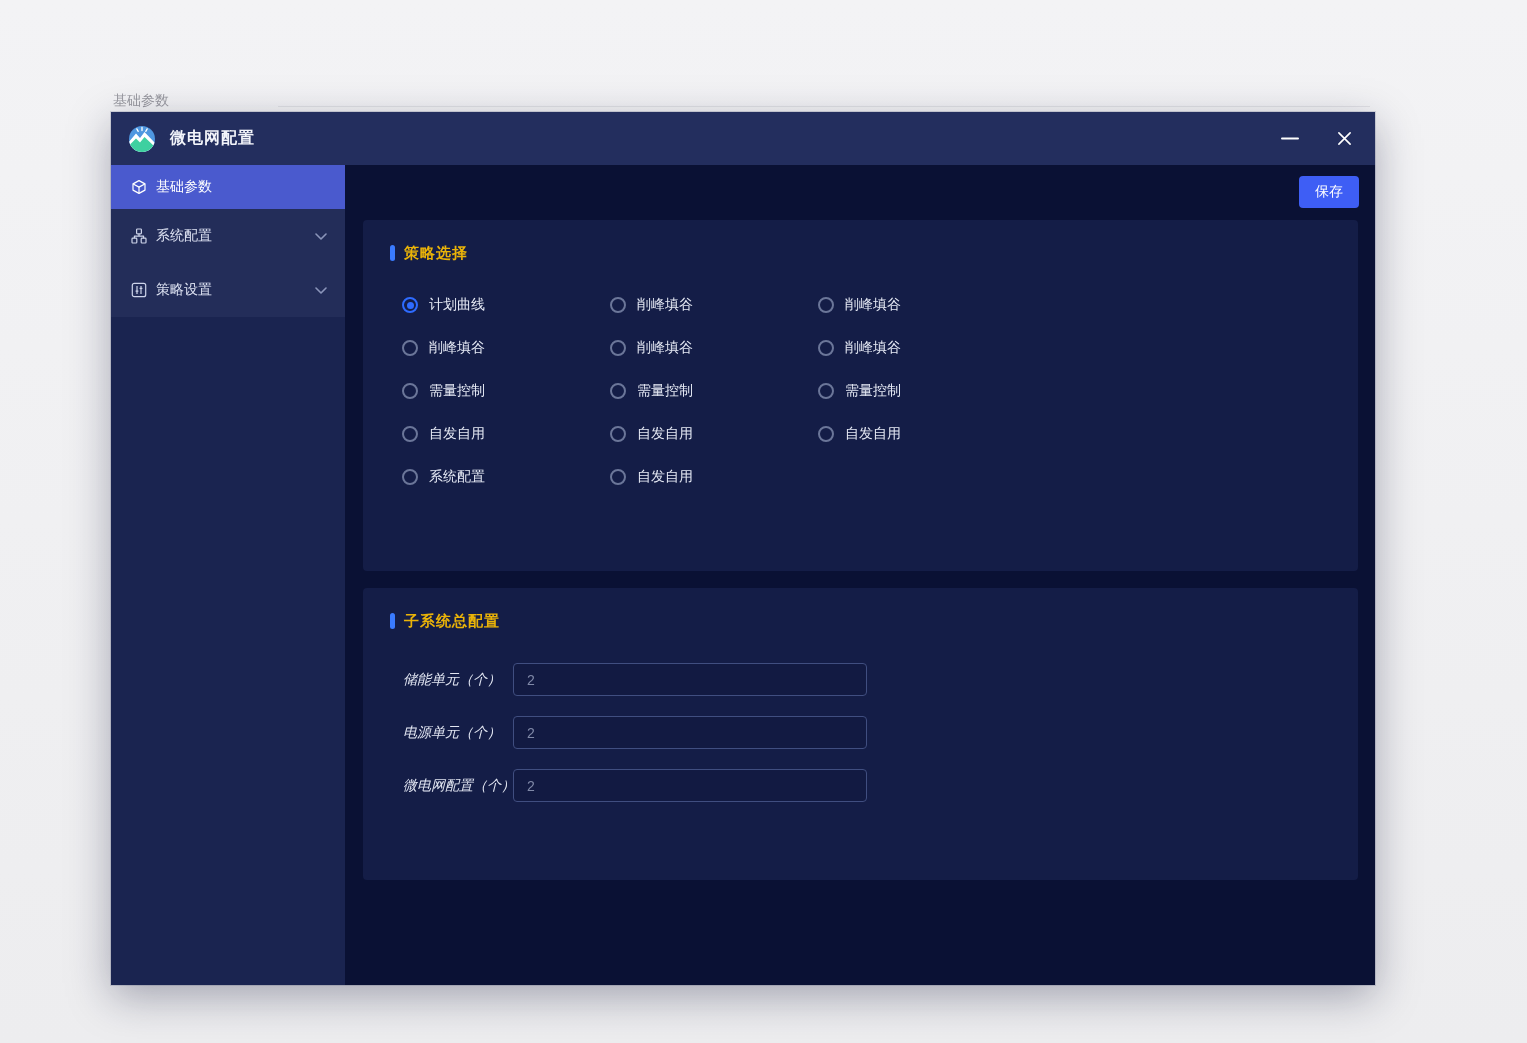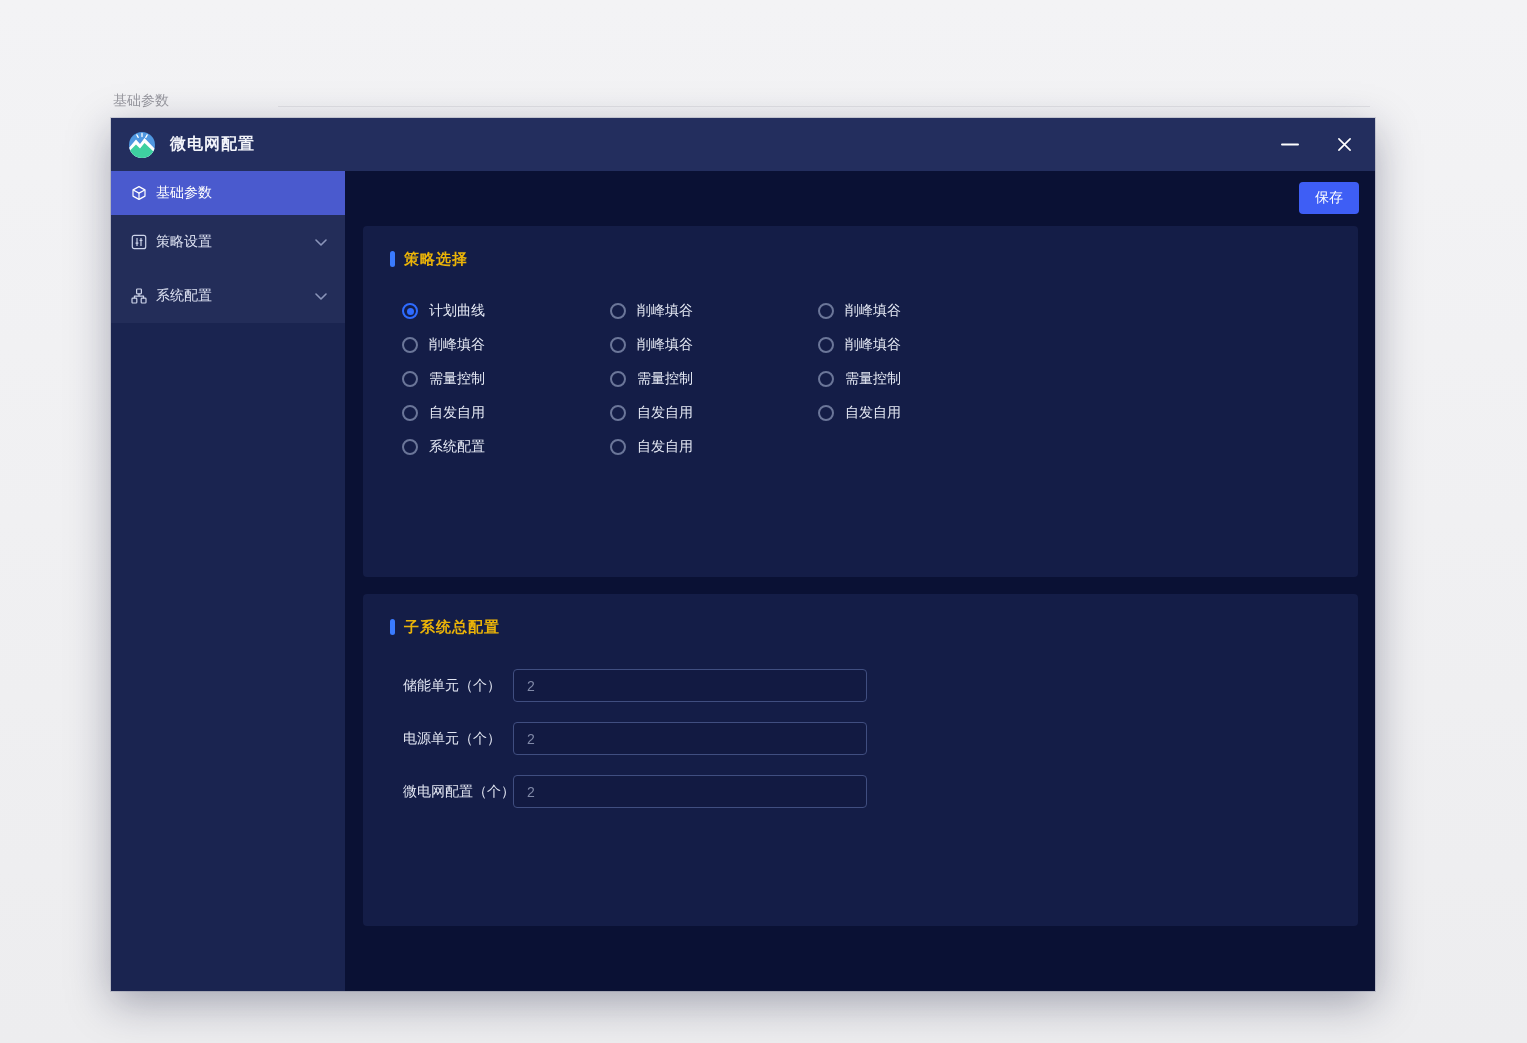--- a/index.html
+++ b/index.html
@@ -4,21 +4,21 @@
 <style>
   * { margin:0; padding:0; box-sizing:border-box; }
   body { font-family:"Liberation Sans", sans-serif; }
   .stage { position:relative; width:1527px; height:1043px; background:linear-gradient(#f3f3f5, #ededef); overflow:hidden; }
 
   
   .bg-tab-label { position:absolute; left:113px; top:92px; font-size:14px; color:#98989f; }
   .bg-tab-line { position:absolute; left:278px; top:106px; width:1092px; height:1px; background:#e0e0e4; }
 
   
-  .window { position:absolute; left:111px; top:118px; width:1264px; height:873px; background:#0a1134;
+  .window { position:absolute; left:111px; top:112px; width:1264px; height:873px; background:#0a1134;
             box-shadow:0 12px 40px rgba(25,30,60,.35), 0 0 0 1px rgba(130,135,160,.28); }
 
   .titlebar { position:absolute; left:0; top:0; right:0; height:53px; background:#232e5e;
               display:flex; align-items:center; padding:0 22px 0 17px; }
   .logo { width:28px; height:28px; flex:0 0 auto; }
   .win-title { margin-left:14px; font-size:16px; font-weight:600; color:#f2f4fa; letter-spacing:1px; }
   .win-controls { margin-left:auto; display:flex; align-items:center; gap:36px; }
   .win-btn { width:18px; height:18px; display:flex; align-items:center; justify-content:center; cursor:pointer; }
 
   
@@ -30,36 +30,36 @@
   .nav-item.active .nav-icon { color:#ffffff; }
   .nav-chevron { margin-left:auto; flex:0 0 auto; }
 
   
   .content { position:absolute; left:234px; top:53px; right:0; bottom:0; background:#0a1134; }
   .save-btn { position:absolute; top:11px; right:16px; width:60px; height:32px; background:#3e5ef5; border:none;
               border-radius:4px; color:#ffffff; font-size:14px; font-family:inherit; cursor:pointer; }
 
   .panel { position:absolute; left:18px; width:995px; background:#141d47; border-radius:4px; }
   .panel-1 { top:55px; height:351px; }
-  .panel-2 { top:423px; height:332px; }
+  .panel-2 { top:423px; height:292px; }
   .panel-header { display:flex; align-items:center; padding:24px 0 0 27px; height:42px; }
   .accent-bar { width:5px; height:16px; border-radius:3px; background:#3a7bff; margin-right:9px; flex:0 0 auto; }
   .panel-title { font-size:15px; font-weight:700; color:#eab308; letter-spacing:1px; }
 
-  .radio-grid { display:grid; grid-template-columns:208px 208px 208px; row-gap:10px; margin:31px 0 0 39px; }
+  .radio-grid { display:grid; grid-template-columns:208px 208px 208px; row-gap:19px; margin:31px 0 0 39px; }
   .radio-option { display:flex; align-items:center; height:24px; cursor:pointer; }
   .radio-circle { width:16px; height:16px; border-radius:50%; border:2px solid #6b7699; flex:0 0 auto;
                   display:flex; align-items:center; justify-content:center; }
   .radio-circle.selected { border-color:#2e6bff; }
   .radio-dot { width:7px; height:7px; border-radius:50%; background:#2e6bff; }
   .radio-label { margin-left:11px; font-size:14px; color:#e6eaf5; }
 
   .fields { margin-top:33px; display:flex; flex-direction:column; gap:20px; }
   .field-row { position:relative; height:33px; }
-  .field-label { position:absolute; left:40px; top:50%; transform:translateY(-50%); font-size:14px; color:#e2e6f2; white-space:nowrap; }
+  .field-label { position:absolute; left:40px; top:50%; transform:translateY(-50%); font-size:14px; color:#e2e6f2; white-space:nowrap;font-style:italic; }
   .field-input { position:absolute; left:150px; top:0; width:354px; height:33px; background:#121a42;
                  border:1px solid #404e80; border-radius:4px; color:#8089a8; font-size:14px;
                  font-family:inherit; padding:0 13px; outline:none; }
 </style>
 </head>
 <body>
 
 <div class="stage">
 
   <div class="bg-tab-label">基础参数</div>
@@ -103,37 +103,37 @@
           <path d="M8 1.6 L14 4.9 V11.1 L8 14.4 L2 11.1 V4.9 Z"></path>
           <path d="M2.2 5 L8 8.1 L13.8 5"></path>
             <path d="M8 8.1 V14.2"></path>
         </svg>
         <span>基础参数</span>
       </div>
 
       <div class="nav-group">
         <div class="nav-item">
           <svg class="nav-icon" viewBox="0 0 16 16" fill="none" stroke="currentColor" stroke-width="1.2" stroke-linejoin="round">
-            <rect x="1.3" y="1.3" width="13.4" height="13.4" rx="2"></rect>
-            <path d="M6 4 V12 M10 4 V12"></path>
-            <path d="M4.6 9.2 H7.4 M8.6 6.4 H11.4"></path>
-          </svg>
-          <span>策略设置</span>
-          <svg class="nav-chevron" width="12" height="7" viewBox="0 0 12 7" fill="none">
-              <path d="M1 1 L6 6 L11 1" stroke="#8b95ba" stroke-width="1.6" stroke-linecap="round" stroke-linejoin="round"></path>
-            </svg>
-        </div>
-        <div class="nav-item">
-          <svg class="nav-icon" viewBox="0 0 16 16" fill="none" stroke="currentColor" stroke-width="1.2" stroke-linejoin="round">
             <rect x="5.6" y="1" width="4.8" height="4.8" rx="0.8"></rect>
             <rect x="1" y="10.2" width="4.8" height="4.8" rx="0.8"></rect>
             <rect x="10.2" y="10.2" width="4.8" height="4.8" rx="0.8"></rect>
             <path d="M8 5.8 V8.2 M3.4 10.2 V8.2 H12.6 V10.2"></path>
           </svg>
           <span>系统配置</span>
+          <svg class="nav-chevron" width="12" height="7" viewBox="0 0 12 7" fill="none">
+              <path d="M1 1 L6 6 L11 1" stroke="#8b95ba" stroke-width="1.6" stroke-linecap="round" stroke-linejoin="round"></path>
+            </svg>
+        </div>
+        <div class="nav-item">
+          <svg class="nav-icon" viewBox="0 0 16 16" fill="none" stroke="currentColor" stroke-width="1.2" stroke-linejoin="round">
+            <rect x="1.3" y="1.3" width="13.4" height="13.4" rx="2"></rect>
+            <path d="M6 4 V12 M10 4 V12"></path>
+            <path d="M4.6 9.2 H7.4 M8.6 6.4 H11.4"></path>
+          </svg>
+          <span>策略设置</span>
           <svg class="nav-chevron" width="12" height="7" viewBox="0 0 12 7" fill="none">
               <path d="M1 1 L6 6 L11 1" stroke="#8b95ba" stroke-width="1.6" stroke-linecap="round" stroke-linejoin="round"></path>
             </svg>
         </div>
       </div>
 
     </div>
 
     <div class="content">
       <button class="save-btn">保存</button>

